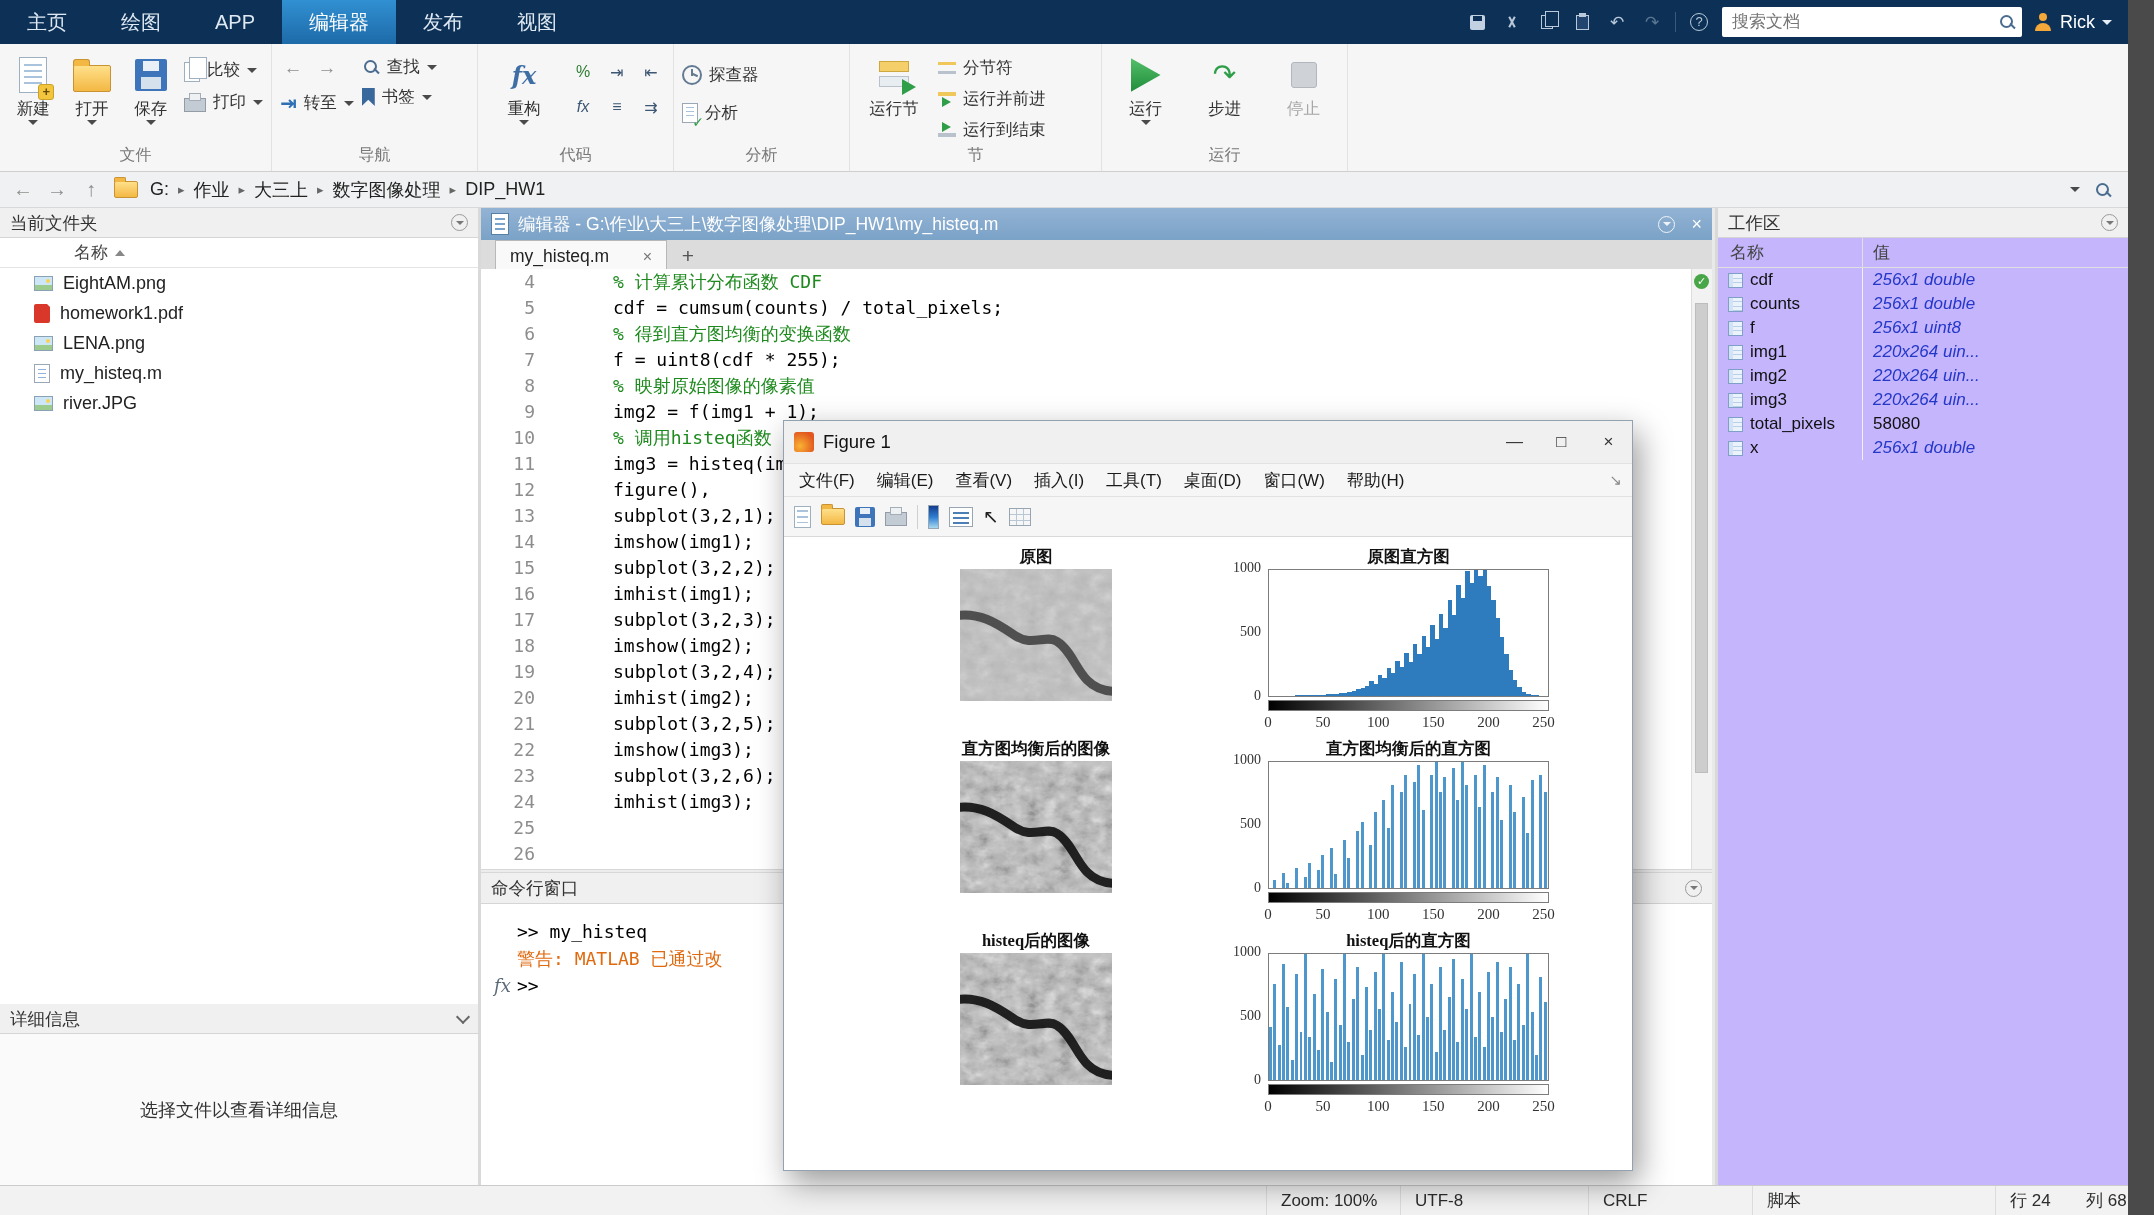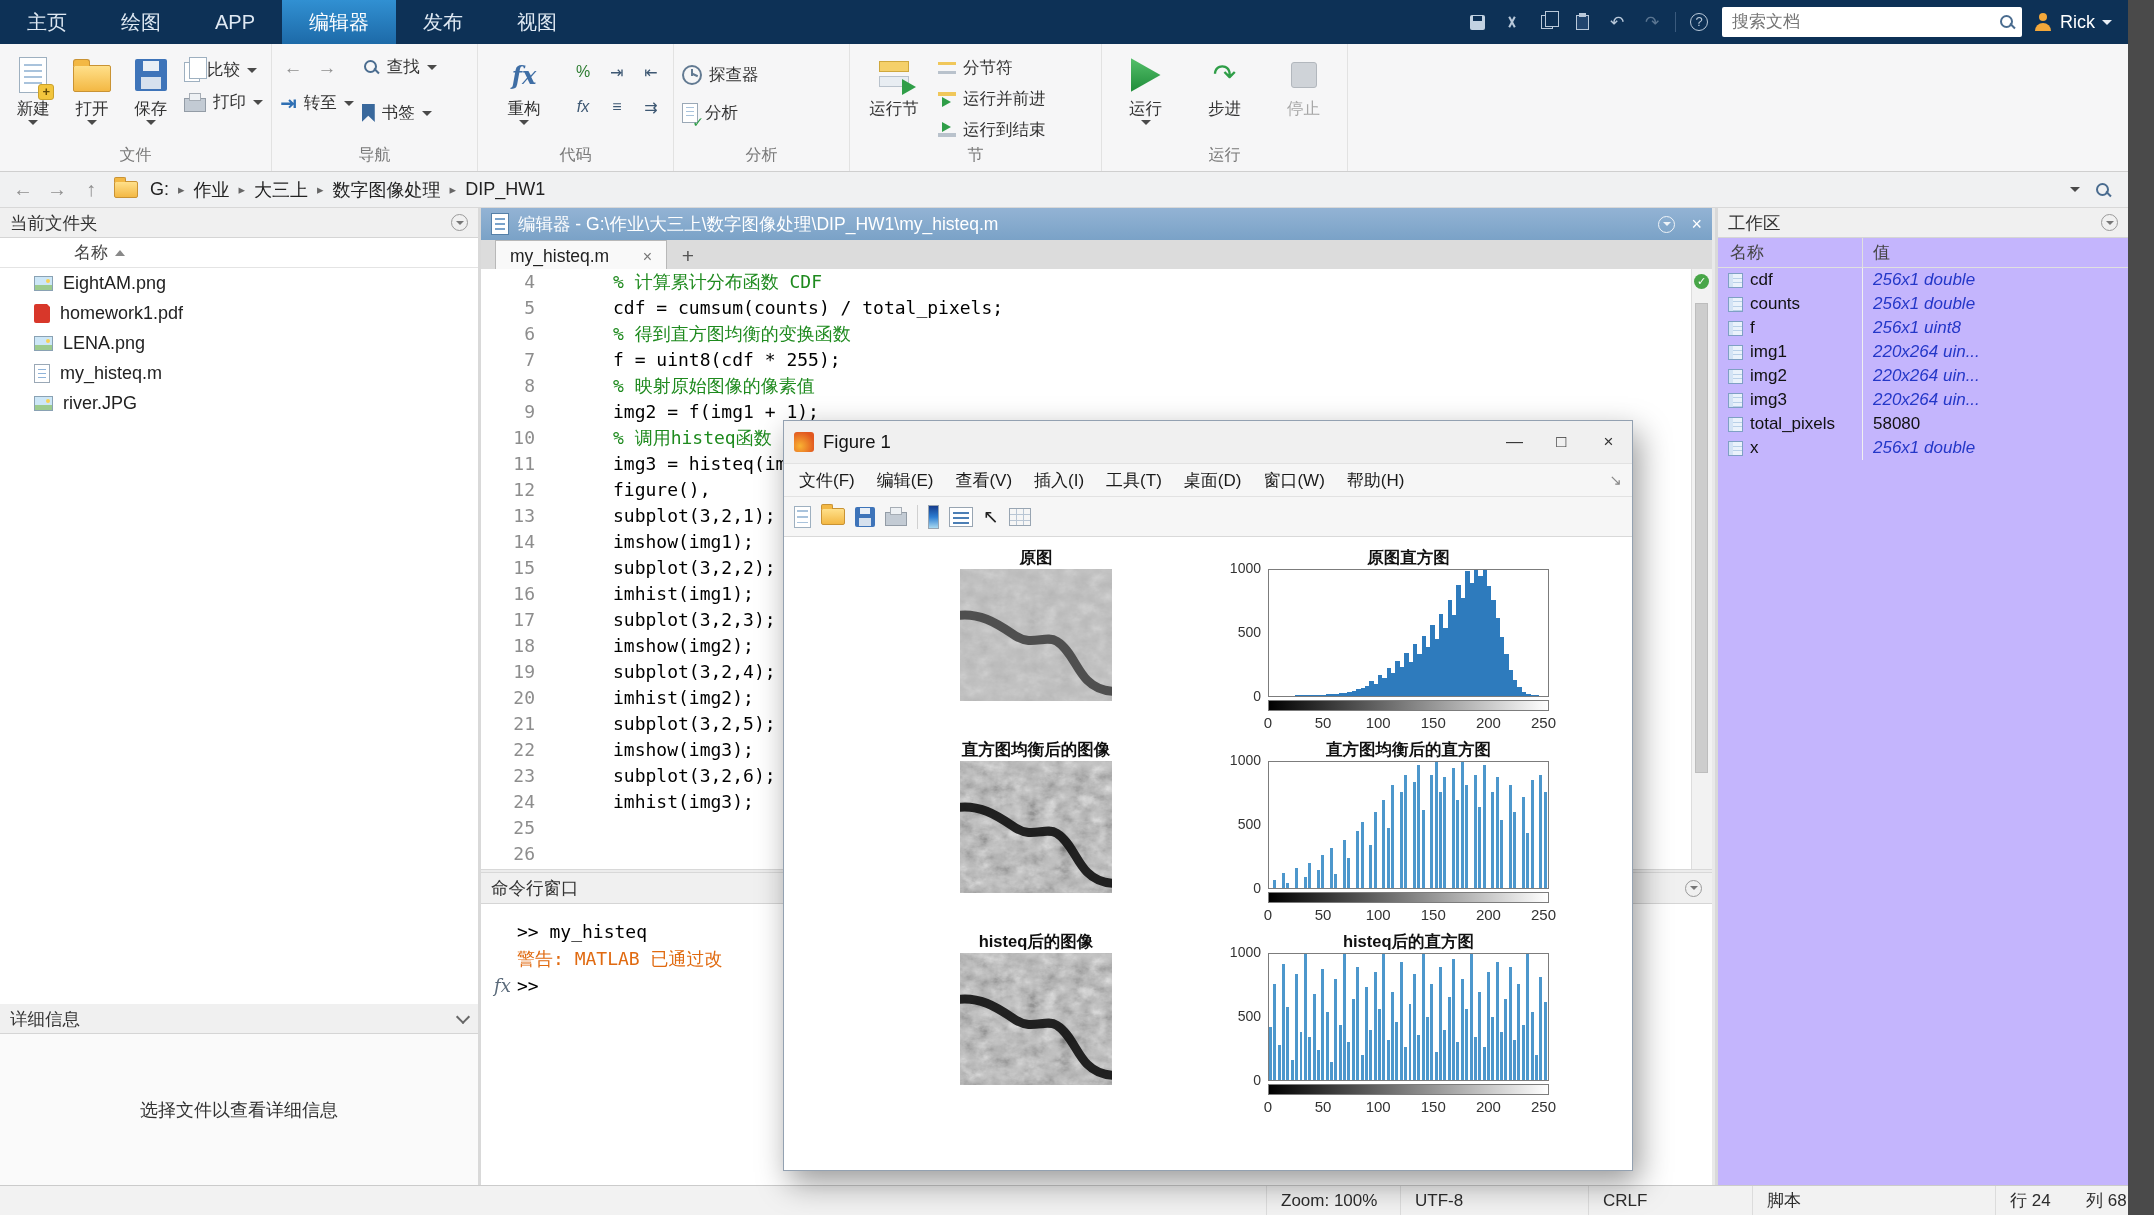--- a/index.html
+++ b/index.html
@@ -178,21 +178,21 @@
 #fw-menubar{height:34px;display:flex;align-items:center;background:#f6f6f6;border-top:1px solid #e2e2e2;border-bottom:1px solid #e2e2e2;padding-left:4px;}
 .fw-menu{padding:0 11px;font-size:17px;color:#1a1a1a;}
 #fw-menubar .dock{margin-left:auto;margin-right:10px;color:#888;font-size:15px;}
 #fw-toolbar{height:40px;display:flex;align-items:center;gap:10px;background:#f6f6f6;border-bottom:1px solid #d9d9d9;padding-left:10px;}
 .tb-sep{width:1px;height:24px;background:#d0d0d0;}
 .ic-colorbar{width:11px;height:24px;border:1px solid #98a5b2;background:linear-gradient(#153c8c,#2d7dd2,#a8d8f0);}
 .ic-legend{width:24px;height:20px;border:1px solid #98a5b2;background:#fff;position:relative;}
 .ic-legend::after{content:"";position:absolute;left:3px;top:4px;right:3px;height:12px;background:repeating-linear-gradient(#4c7fb5 0 2px,rgba(0,0,0,0) 2px 5px);}
 .tb-cursor{font-size:19px;color:#222;}
 .ic-table{width:22px;height:18px;border:1px solid #98a5b2;background:repeating-linear-gradient(90deg,rgba(0,0,0,0) 0 6px,#b9c6d4 6px 7px),repeating-linear-gradient(rgba(0,0,0,0) 0 5px,#b9c6d4 5px 6px);}
-#fw-plot-area{flex:1;background:#fff;position:relative;}
+#fw-plot-area{flex:1;background:#fff;position:relative;font-family:Liberation Serif, serif;}
 .fig-row{position:absolute;left:0;width:100%;height:183px;}
 .img-wrap{position:absolute;left:176px;width:152px;}
 .hist-wrap{position:absolute;left:440px;width:336px;height:183px;}
 .sub-title{font-size:16.5px;font-weight:600;color:#111;text-align:center;height:22px;line-height:20px;white-space:nowrap;}
 .img-wrap .sub-title{width:152px;}
 .hist-wrap .sub-title{margin-left:44px;width:281px;}
 .img-box{width:152px;height:132px;overflow:hidden;background:#bbb;}
 .hist-box{position:absolute;left:44px;top:22px;width:281px;height:128px;border:1px solid #7c7c7c;}
 .hist-box svg{display:block;}
 .ylab{position:absolute;left:0;width:37px;text-align:right;font-size:14px;color:#333;}
@@ -294,21 +294,21 @@
           <div class="glyphrow">
             <span class="gbtn nav-gray">←</span>
             <span class="gbtn nav-gray">→</span>
           </div>
           <div class="smallbtn">
             <span class="ic-goto">⇥</span>
             <span>转至</span>
             <span class="caret"></span>
           </div>
         </div>
-        <div class="smallcol" style="padding-top:4px;gap:24px">
+        <div class="smallcol" style="padding-top:4px;gap:8px">
           <div class="smallbtn">
             <span class="mag dark"></span>
             <span>查找</span>
             <span class="caret"></span>
           </div>
           <div class="smallbtn">
             <span class="ic-bookmark"></span>
             <span>书签</span>
             <span class="caret"></span>
           </div>

